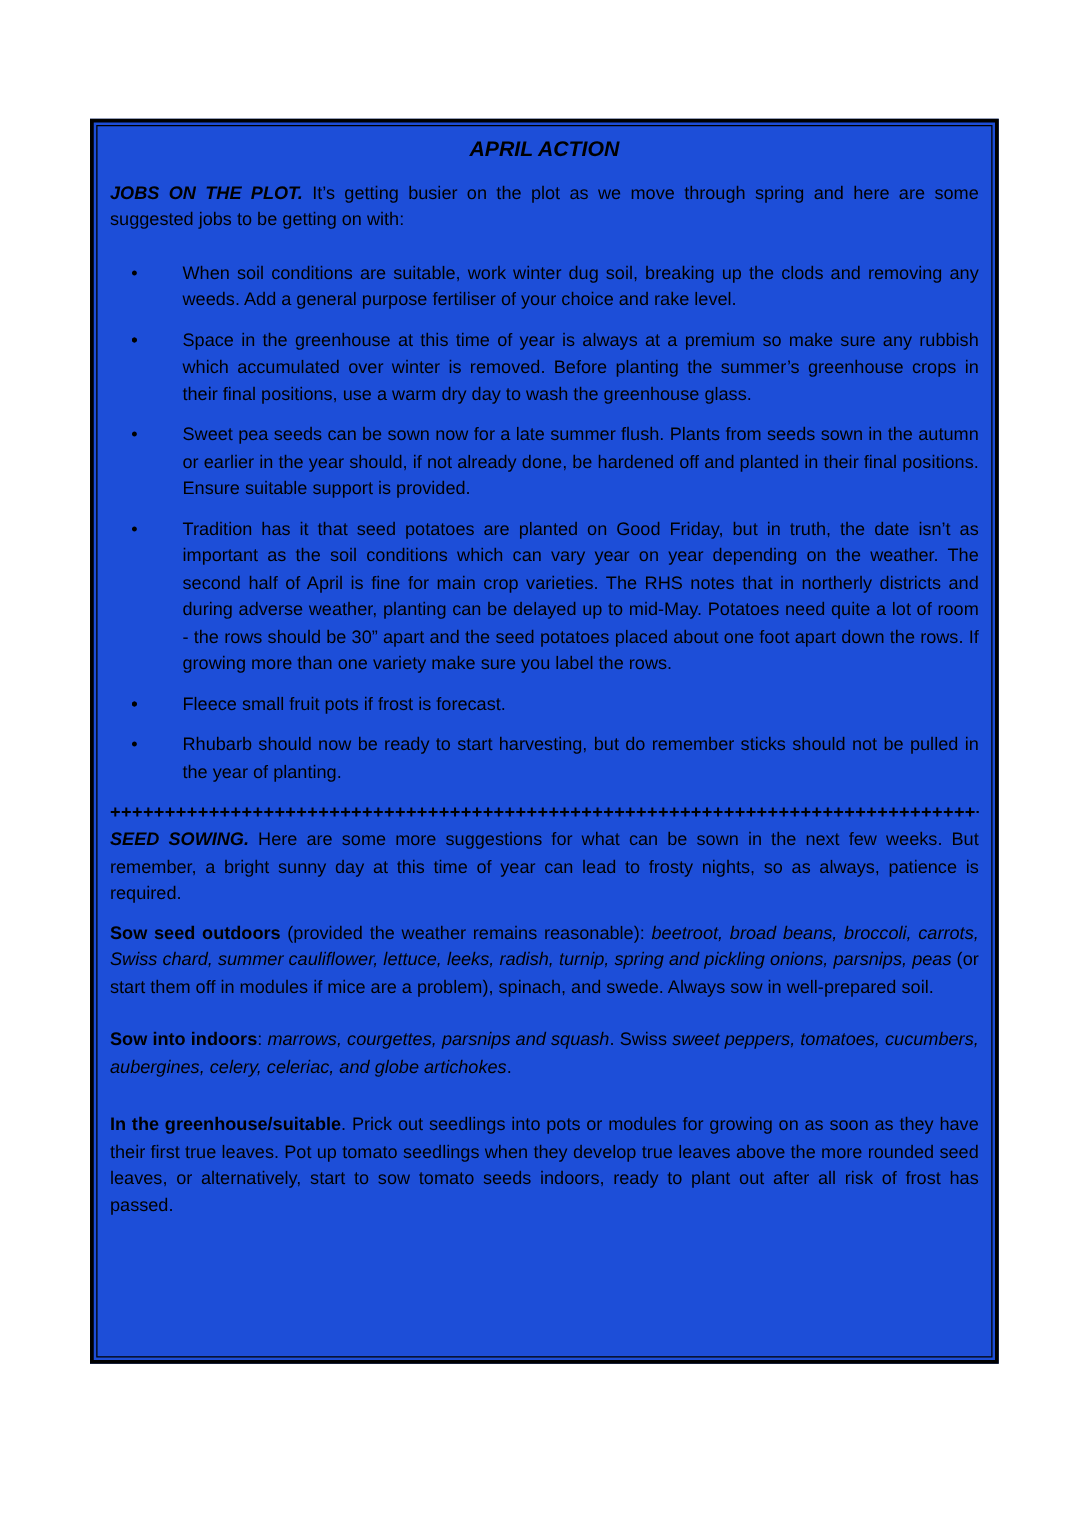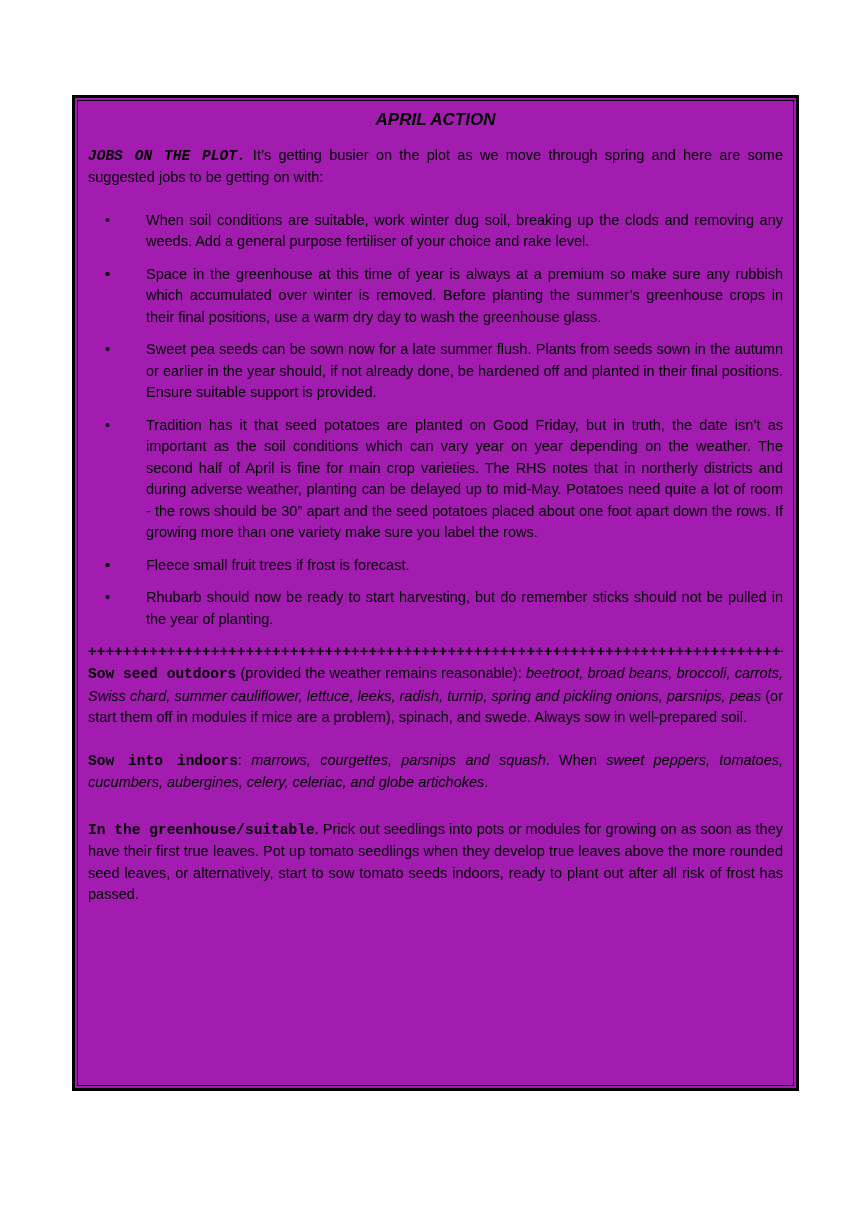--- a/index.html
+++ b/index.html
@@ -12,21 +12,21 @@
     font-size: 14.5px;
     line-height: 21.5px;
     position: relative;
   }
   .frame {
     position: absolute;
     left: 72px; top: 95px;
     width: 727px; height: 996px;
     border: 3px solid #000;
     padding: 2px;
-    background: #a21caf;
+    background: #1d4ed8;
   }
   .frame-inner {
     border: 1px solid #000;
     width: 100%; height: 100%;
     padding: 6px 10px 0 10px;
     overflow: hidden;
   }
   .title {
     font-size: 17px;
     font-weight: bold;
@@ -51,21 +51,21 @@
     font-weight: bold;
     white-space: nowrap;
     overflow: hidden;
     letter-spacing: 0.3px;
     margin: 7px 0 2px 0;
     line-height: 20px;
   }
   .seed-sowing  { margin-bottom: 10px; }
   .sow-outdoors { margin-bottom: 21px; }
   .sow-indoors  { margin-bottom: 25px; }
-  span.b { font-weight: bold; font-family: Liberation Mono, monospace; }
+  span.b { font-weight: bold; }
   span.i { font-style: italic; }
 </style>
 </head>
 <body>
 
 <div class="frame">
   <div class="frame-inner">
 
     <h1 class="title">APRIL ACTION</h1>
 
@@ -89,31 +89,32 @@
       </li>
       <li>
         <span class="marker">•</span>
         <span><span>Tradition has it that seed potatoes are planted on Good Friday, but in truth, the date isn’t as important as the soil conditions which can vary year on year depending on the weather.  The second half of April is fine for main crop varieties.  The RHS notes that in northerly districts and during adverse weather, planting can be delayed up to mid-May.  Potatoes need quite a lot of room - the rows should be 30” apart and the seed potatoes placed about one foot apart down the rows.  If growing more than one variety make sure you label the rows.</span></span>
       </li>
       <li>
         <span class="marker">•</span>
       </li>
       <li>
         <span class="marker">•</span>
-        <span><span>Fleece small fruit trees if frost is forecast.</span></span>
+        <span><span>Fleece small fruit pots if frost is forecast.</span></span>
       </li>
       <li>
         <span class="marker">•</span>
         <span><span>Rhubarb should now be ready to start harvesting, but do remember sticks should not be pulled in the year of planting.</span></span>
       </li>
     </ul>
 
     <div class="divider">++++++++++++++++++++++++++++++++++++++++++++++++++++++++++++++++++++++++++++++++++++++</div>
 
+    <p class="para seed-sowing"><span class="b i">SEED SOWING.</span><span>  Here are some more suggestions for what can be sown in the next few weeks.  But remember, a bright sunny day at this time of year can lead to frosty nights, so as always, patience is required.</span></p>
 
     <p class="para sow-outdoors"><span class="b">Sow seed outdoors</span><span> (provided the weather remains reasonable): </span><span class="i">beetroot, broad beans, broccoli, carrots, Swiss chard, summer cauliflower, lettuce, leeks, radish, turnip, spring and pickling onions, parsnips, peas</span><span> (or start them off in modules if mice are a problem), spinach, and swede.  Always sow in well-prepared soil.</span></p>
 
-    <p class="para sow-indoors"><span class="b">Sow into indoors</span><span>: </span><span class="i">marrows, courgettes, parsnips and squash</span><span>.  When </span><span class="i">sweet peppers, tomatoes, cucumbers, aubergines, celery, celeriac, and globe artichokes</span><span>.</span></p>
+    <p class="para sow-indoors"><span class="b">Sow into indoors</span><span>: </span><span class="i">marrows, courgettes, parsnips and squash</span><span>.  Swiss </span><span class="i">sweet peppers, tomatoes, cucumbers, aubergines, celery, celeriac, and globe artichokes</span><span>.</span></p>
 
     <p class="para"><span class="b">In the greenhouse/suitable</span><span>.  Prick out seedlings into pots or modules for growing on as soon as they have their first true leaves.  Pot up tomato seedlings when they develop true leaves above the more rounded seed leaves, or alternatively, start to sow tomato seeds indoors, ready to plant out after all risk of frost has passed.</span></p>
 
   </div>
 </div>
 
 </body></html>

